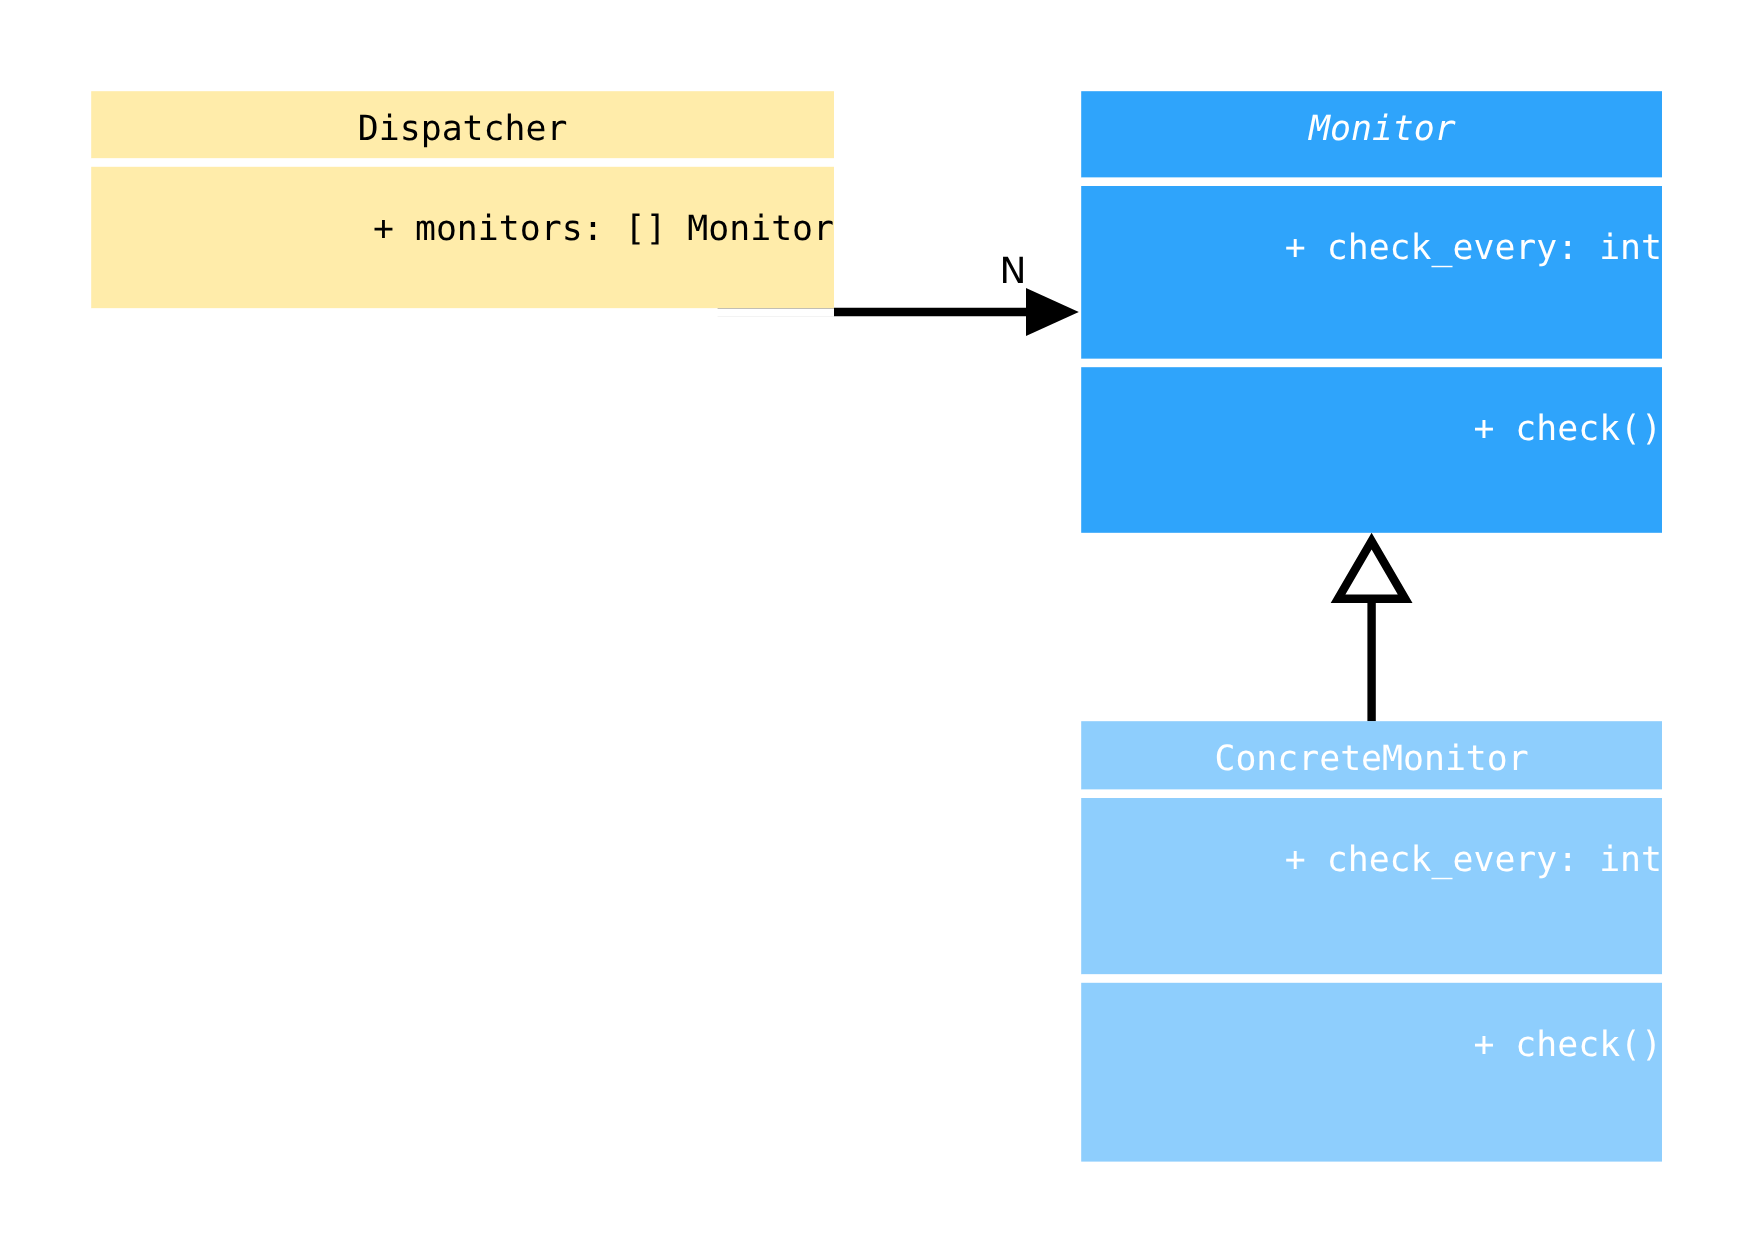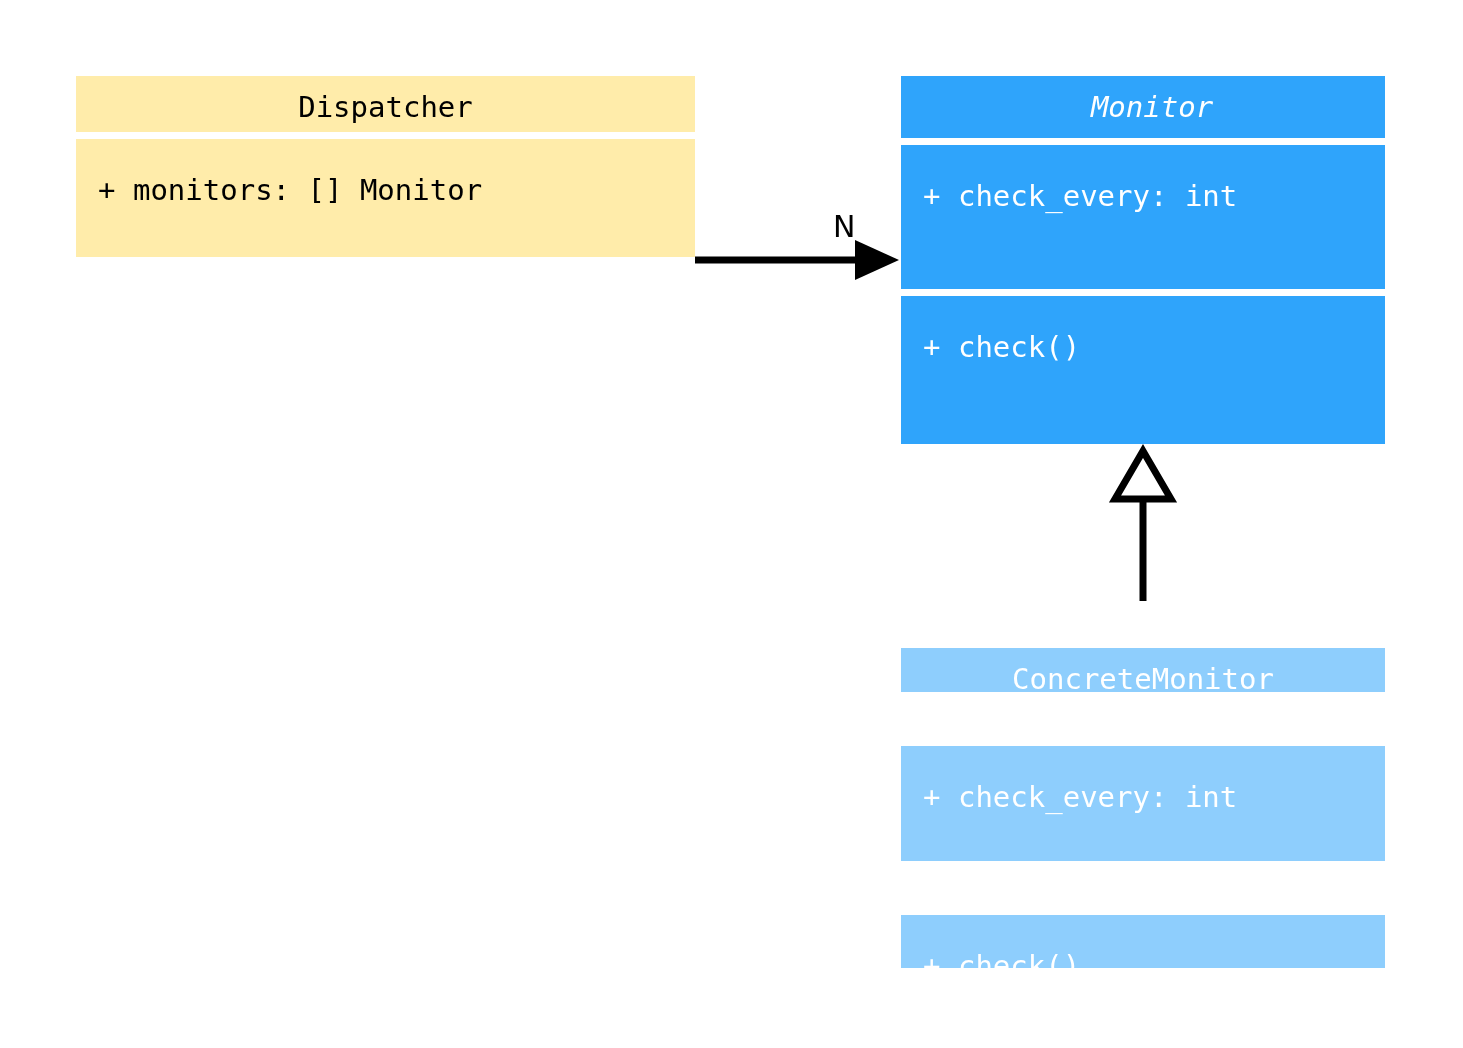--- a/index.html
+++ b/index.html
@@ -47,20 +47,21 @@
     padding-bottom: 16px;
     white-space: pre;
   }
 
   .uml-body {
     font-size: 29px;
     line-height: 34px;
     padding-left: 22px;
     padding-top: 34px;
     white-space: pre;
+    text-align: right;
   }
 
   .uml-sep {
     height: 7px;
     width: 100%;
     background: #ffffff;
     flex: 0 0 auto;
   }
 
   
@@ -81,32 +82,32 @@
   #class-monitor {
     left: 901px;
     top: 76px;
     width: 484px;
     height: 368px;
   }
   #class-monitor .uml-compartment { background: #2fa4fb; }
   #class-monitor .uml-title,
   #class-monitor .uml-body { color: #ffffff; }
   #class-monitor .uml-title { font-style: italic; }
-  #monitor-title-comp { height: 62px; padding-left: 18px; }
+  #monitor-title-comp { height: 72px; padding-left: 18px; }
   #monitor-attrs-comp { height: 144px; }
   #monitor-ops-comp   { flex: 1 1 auto; }
 
   
   #class-concretemonitor {
     left: 901px;
     top: 601px;
     width: 484px;
     height: 367px;
   }
-  #class-concretemonitor .uml-compartment { background: #8ecefd; margin-top: 47px; }
+  #class-concretemonitor .uml-compartment { background: #8ecefd; }
   #class-concretemonitor .uml-title,
   #class-concretemonitor .uml-body { color: #ffffff; }
   #cm-title-comp { height: 57px; }
   #cm-attrs-comp { height: 147px; }
   #cm-ops-comp   { flex: 1 1 auto; }
 
   
   .edge-label {
     position: absolute;
     font-family: "DejaVu Sans", "Liberation Sans", sans-serif;

